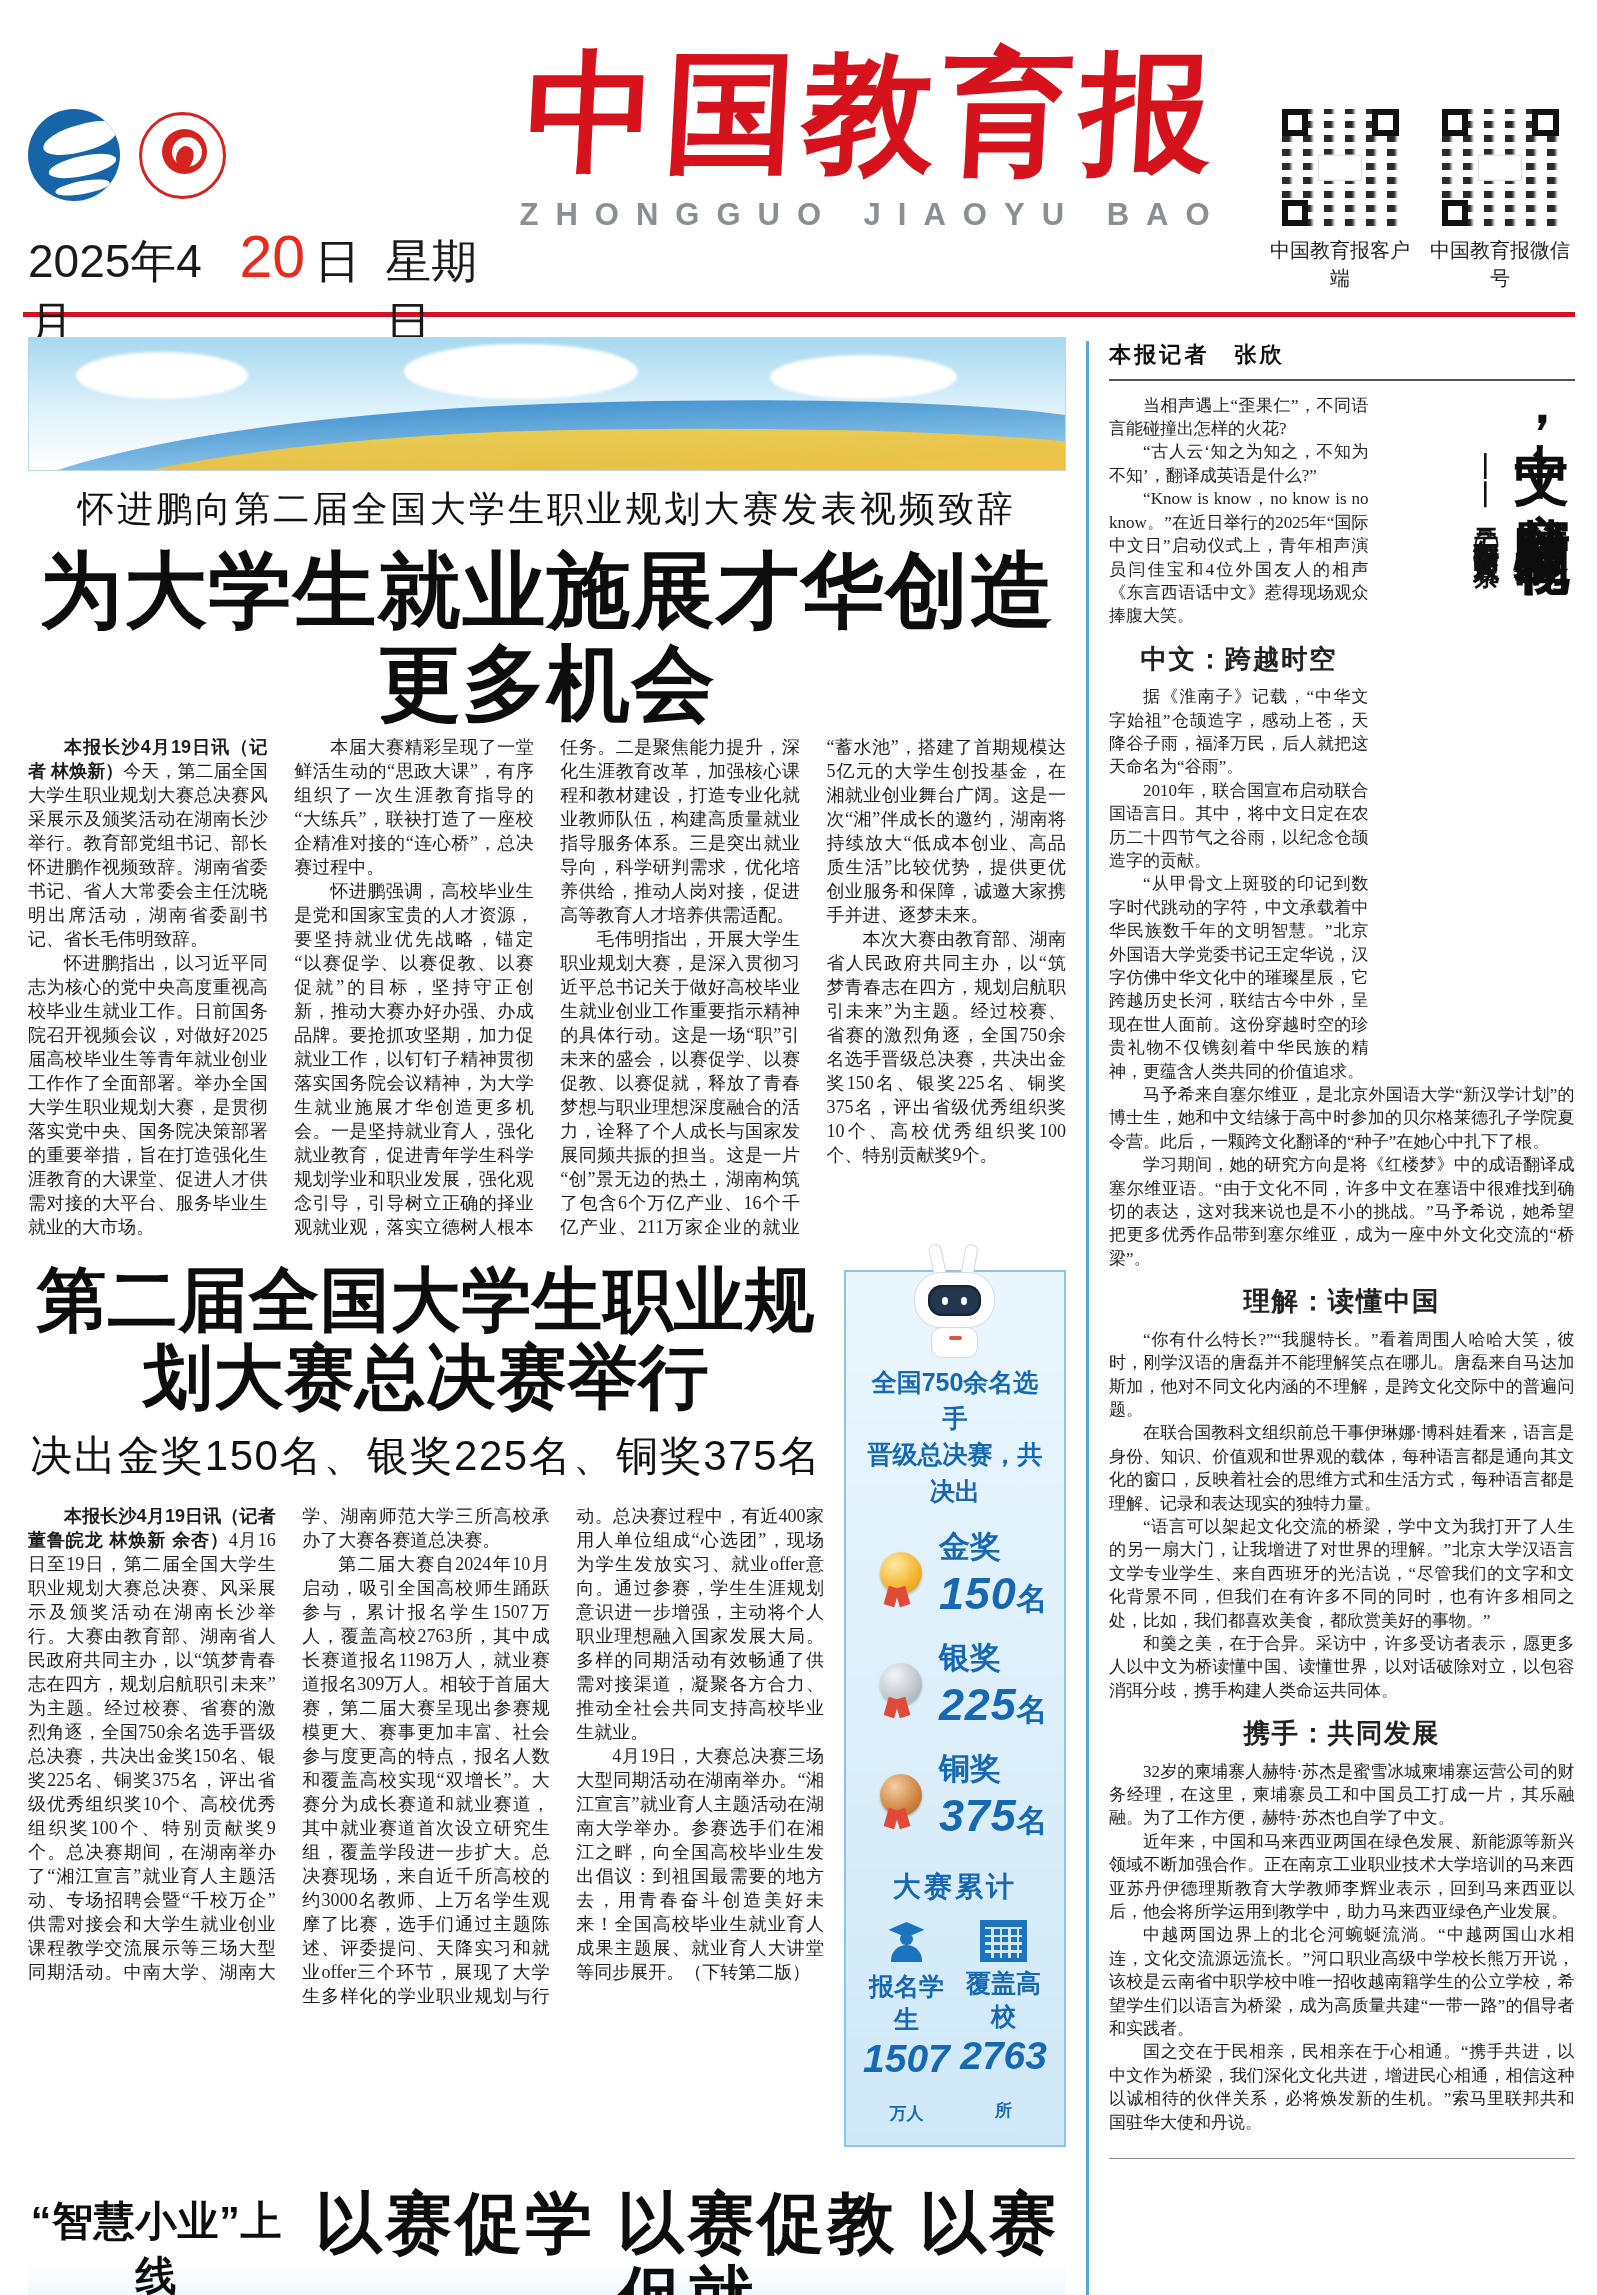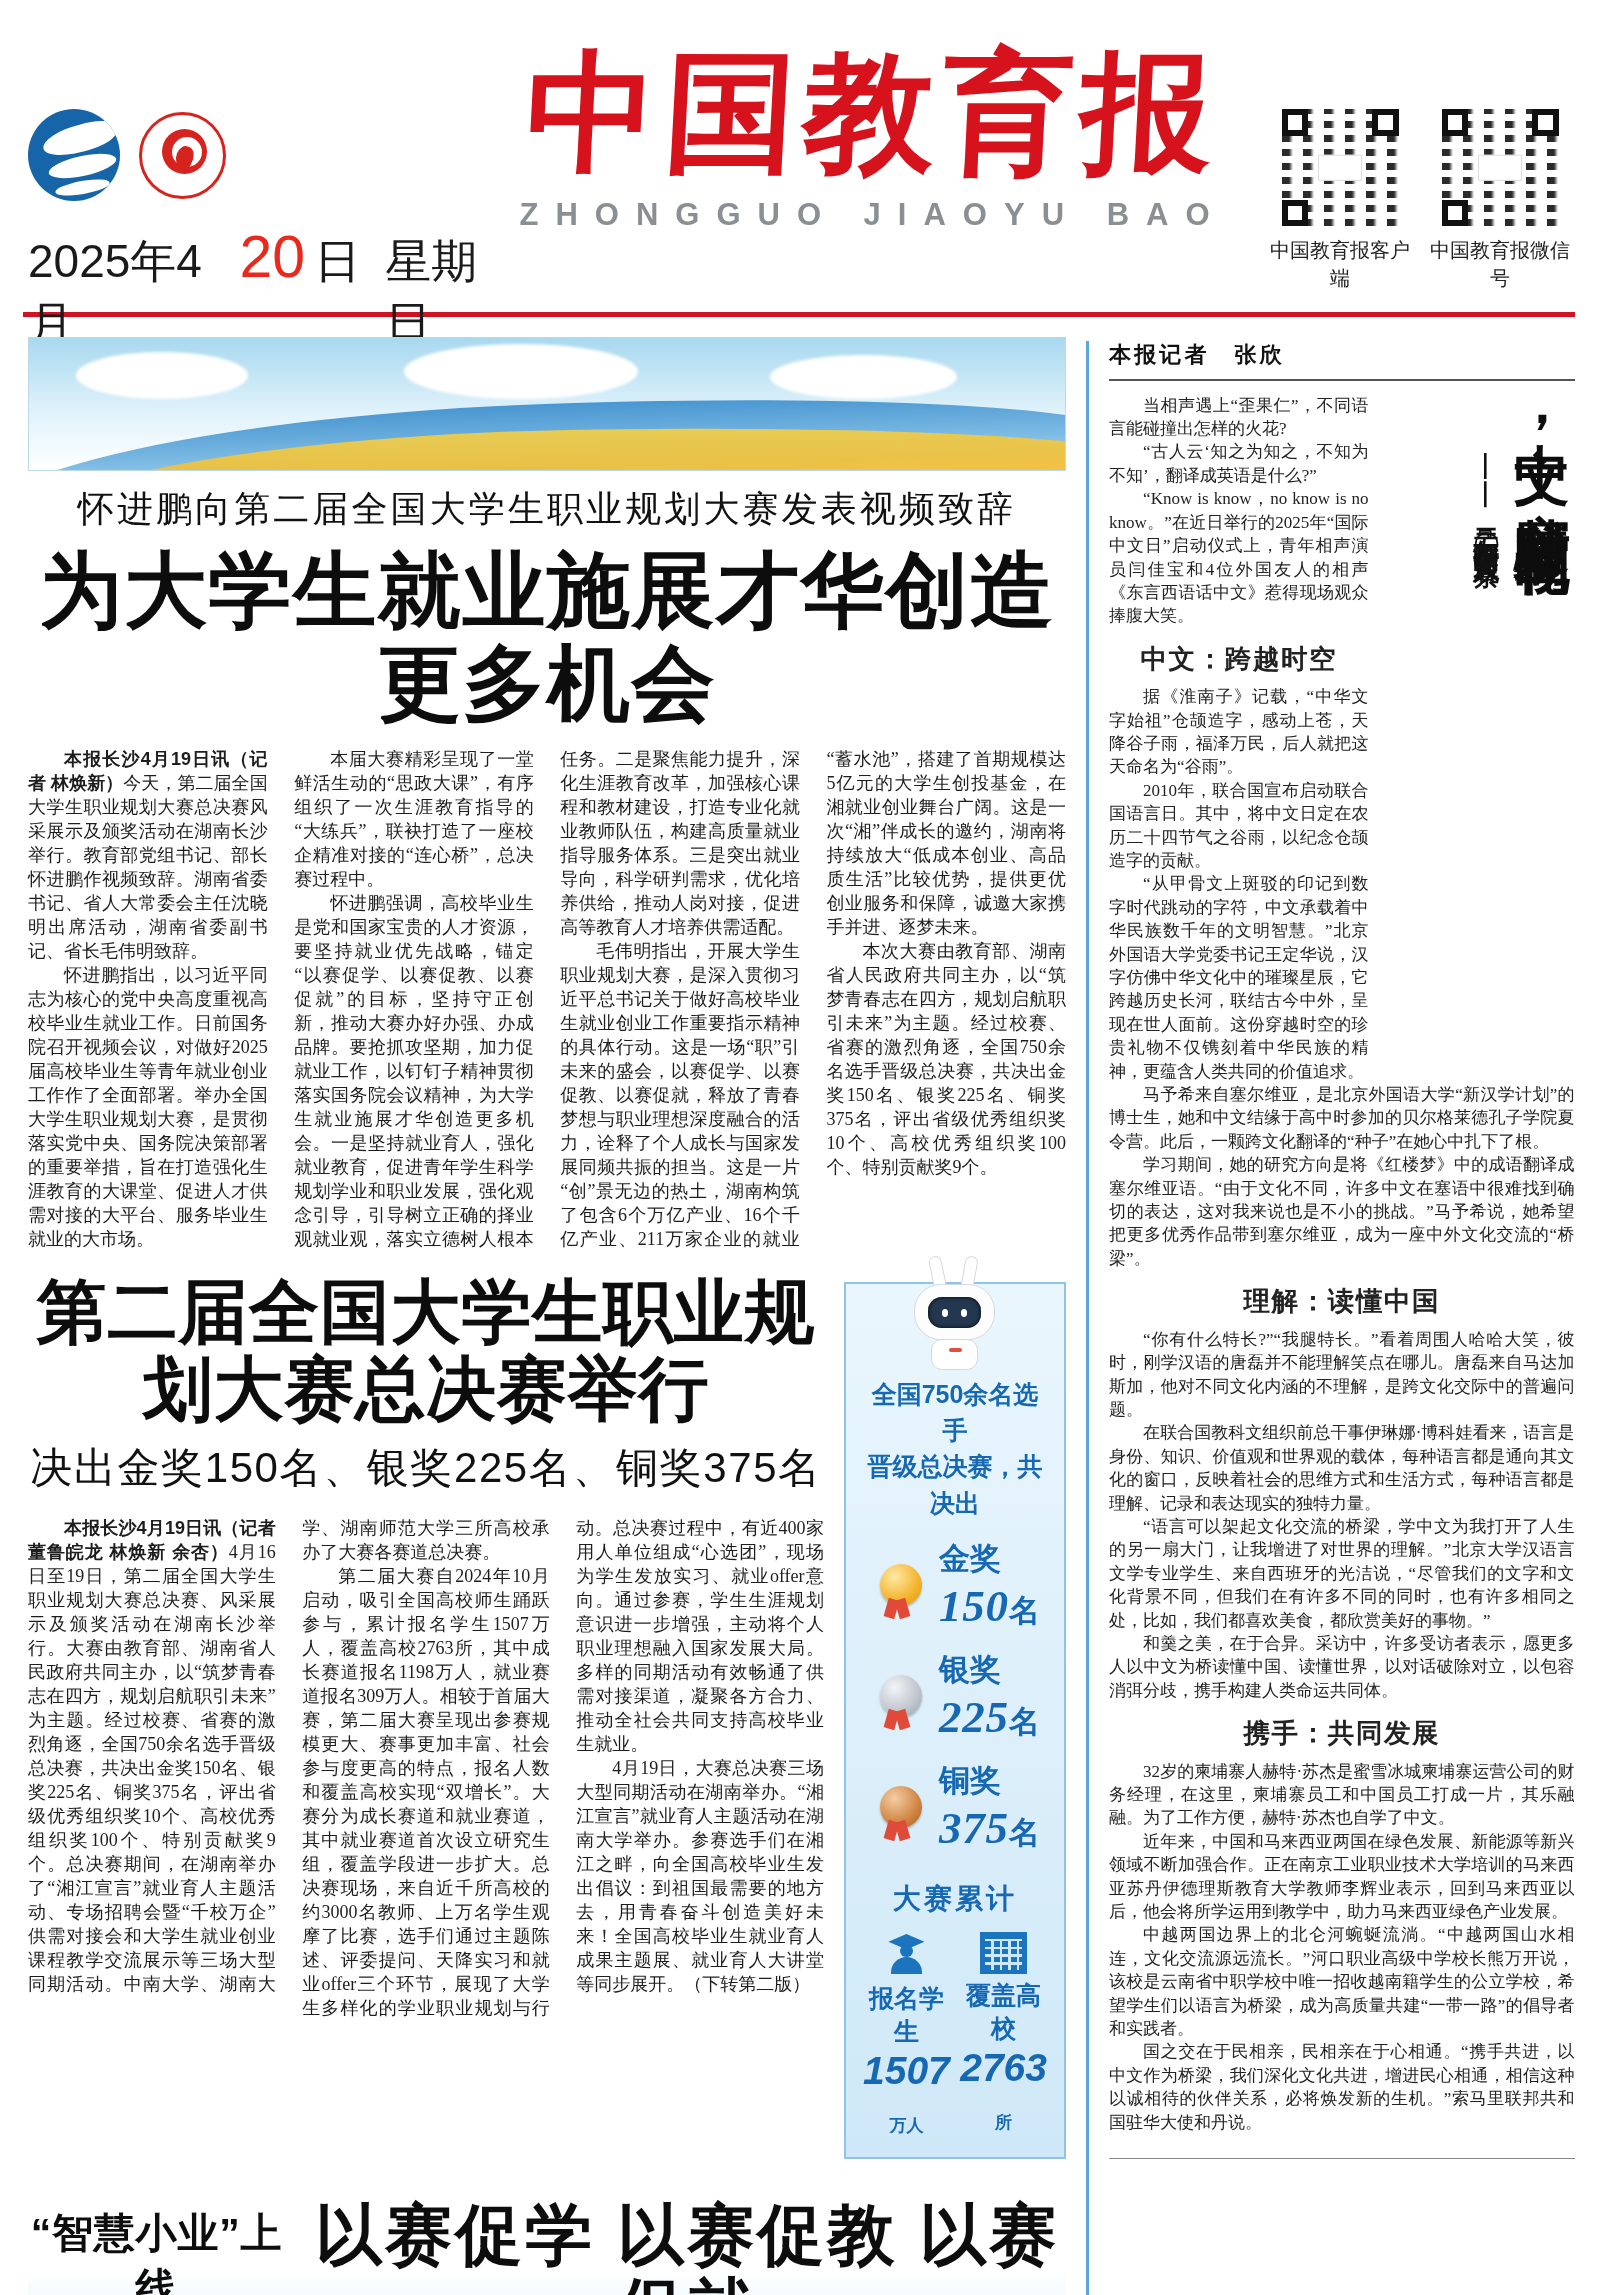--- a/index.html
+++ b/index.html
@@ -48,21 +48,21 @@
 
   
   .banner { height:134px; border:0.8px solid #bcd9ea; position:relative; overflow:hidden;
      background:linear-gradient(180deg,#a8d8ef 0%,#dff2fb 55%,#ffffff 100%); margin-bottom:14px;}
   .banner .cloud { position:absolute; background:#fff; border-radius:50%; filter:blur(1.6px); }
   .banner .rib-b { position:absolute; left:-62px; right:-62px; top:66px; height:117px;
      background:linear-gradient(180deg,#2f86c9,#7fc0e8 55%,transparent 70%); border-radius:100% 100% 0 0/180% 90% 0 0; transform:rotate(-2deg); opacity:.85;}
   .banner .rib-y { position:absolute; left:-47px; right:-94px; top:92px; height:109px;
      background:linear-gradient(180deg,#f6cf45,#f0b327 60%,transparent 75%); border-radius:100% 100% 0 0/200% 80% 0 0; transform:rotate(-1deg); opacity:.9;}
   .kicker { text-align:center; font-family:"Liberation Sans",sans-serif; font-size:36px; color:#111; letter-spacing:3.1px; margin:7.8px 0 11px; }
-  .lead-h1 { text-align:center; font-family:"Liberation Sans",sans-serif; font-weight:900; font-size:83px; letter-spacing:1.6px; color:#0d0d0d; line-height:1.12; margin-bottom:16px; }
+  .lead-h1 { text-align:center; font-family:"Liberation Sans",sans-serif; font-weight:900; font-size:83px; letter-spacing:1.6px; color:#0d0d0d; line-height:1.12; margin-bottom:4px; }
   .bodycols { column-gap:26.5px; font-size:18px; line-height:24px; text-align:justify; color:#1d1d1d; }
   .cols4 { column-count:4; }
   .cols3 { column-count:3; }
   .para { text-indent:2em; margin:0; }
   .para b { font-family:"Liberation Sans",sans-serif; font-weight:700; }
   .lead-body { margin-bottom:23.4px; }
 
   
   .second { display:flex; gap:20px; margin-top:6.2px; }
   .second-main { width:796px; }
@@ -81,21 +81,21 @@
   .mascot .body { position:absolute; top:83px; left:23.4px; width:47px; height:31px; background:#fff; border:1.6px solid #d5d9de; border-radius:11px; }
   .mascot .belt { position:absolute; top:92px; left:41px; width:12.5px; height:4.7px; background:#e0503c; border-radius:2.3px; }
   .info-intro { color:#1668b3; font-family:"Liberation Sans",sans-serif; font-size:25px; line-height:1.45; text-align:center; font-weight:700; }
   .medal-row { display:flex; align-items:center; gap:17px; margin:17px 0 0 20px; }
   .medal { width:42px; height:42px; border-radius:50%; position:relative; flex:none;
      background:radial-gradient(circle at 35% 30%,#ffe9a6,#f3b32b 60%,#d99714); box-shadow:0 1.6px 2.3px rgba(0,0,0,.25); }
   .medal.silver { background:radial-gradient(circle at 35% 30%,#f2f4f7,#bfc5cd 60%,#969da8); }
   .medal.bronze { background:radial-gradient(circle at 35% 30%,#f4cda4,#d08440 60%,#a95f22); }
   .medal i { position:absolute; bottom:-12.5px; width:11px; height:19px; background:#e04a39; }
   .medal .r1 { left:6.2px; transform:rotate(16deg); } .medal .r2 { left:17px; transform:rotate(-16deg); }
-  .medal-text { font-family:Liberation Serif, serif; color:#1668b3; font-weight:700; font-size:31px; }
+  .medal-text { font-family:Liberation Sans, sans-serif; color:#1668b3; font-weight:700; font-size:31px; }
   .medal-text .n { font-size:45px; font-style:italic; letter-spacing:0.8px; }
   .info-tally { text-align:center; font-family:"Liberation Sans",sans-serif; color:#1668b3; font-size:28px; font-weight:700; margin-top:26.5px; letter-spacing:3.1px;}
   .stats { display:flex; justify-content:space-between; margin-top:14px; padding:0 1.6px; }
   .stat { width:48%; text-align:center; color:#1668b3; font-family:"Liberation Sans",sans-serif; }
   .icon-grad { width:50px; height:45px; margin:0 auto 4.7px; position:relative; }
   .icon-grad .cap { position:absolute; left:7px; top:1.6px; width:36px; height:15.6px; background:#1b74bd; clip-path:polygon(50% 0,100% 50%,50% 100%,0 50%); }
   .icon-grad .hd { position:absolute; left:19px; top:12.5px; width:12.5px; height:12.5px; border-radius:50%; background:#1b74bd; }
   .icon-grad .sh { position:absolute; left:9.4px; top:25px; width:31px; height:17px; border-radius:15.6px 15.6px 0 0; background:#1b74bd; }
   .icon-bld { width:47px; height:42px; margin:0 auto 4.7px; position:relative; background:#1b74bd; }
   .icon-bld:after { content:""; position:absolute; inset:6.2px 4.7px 4.7px;

